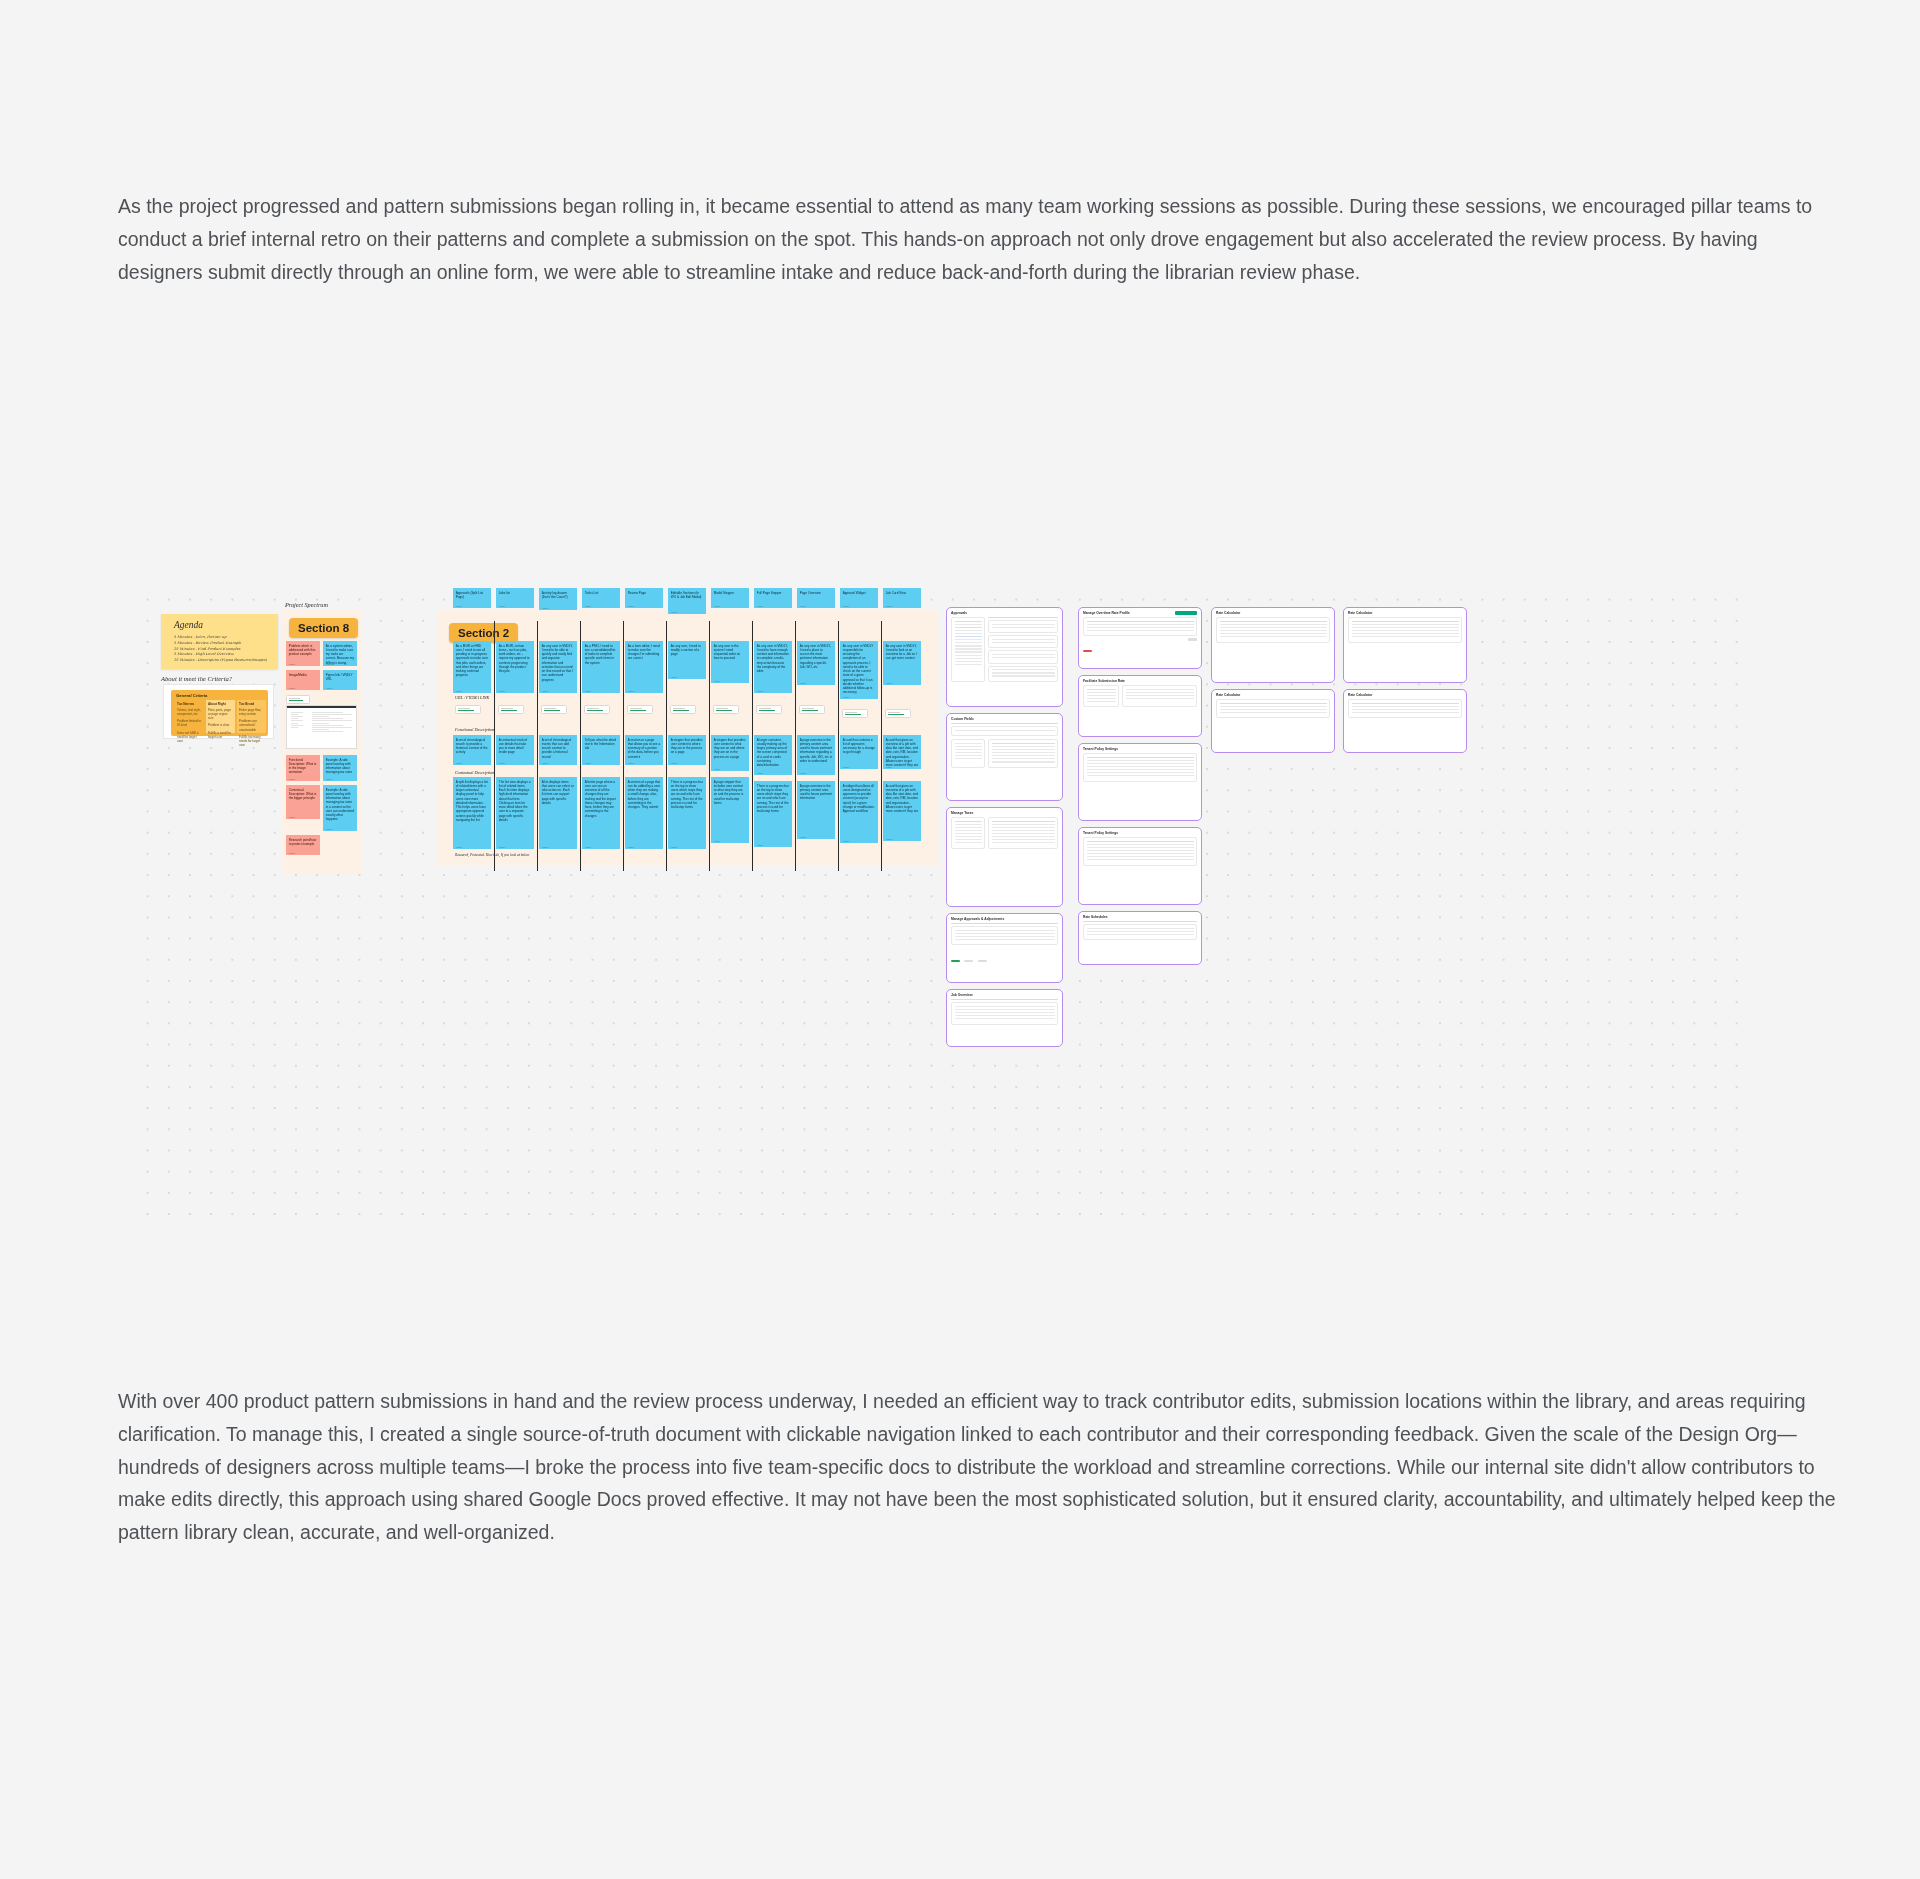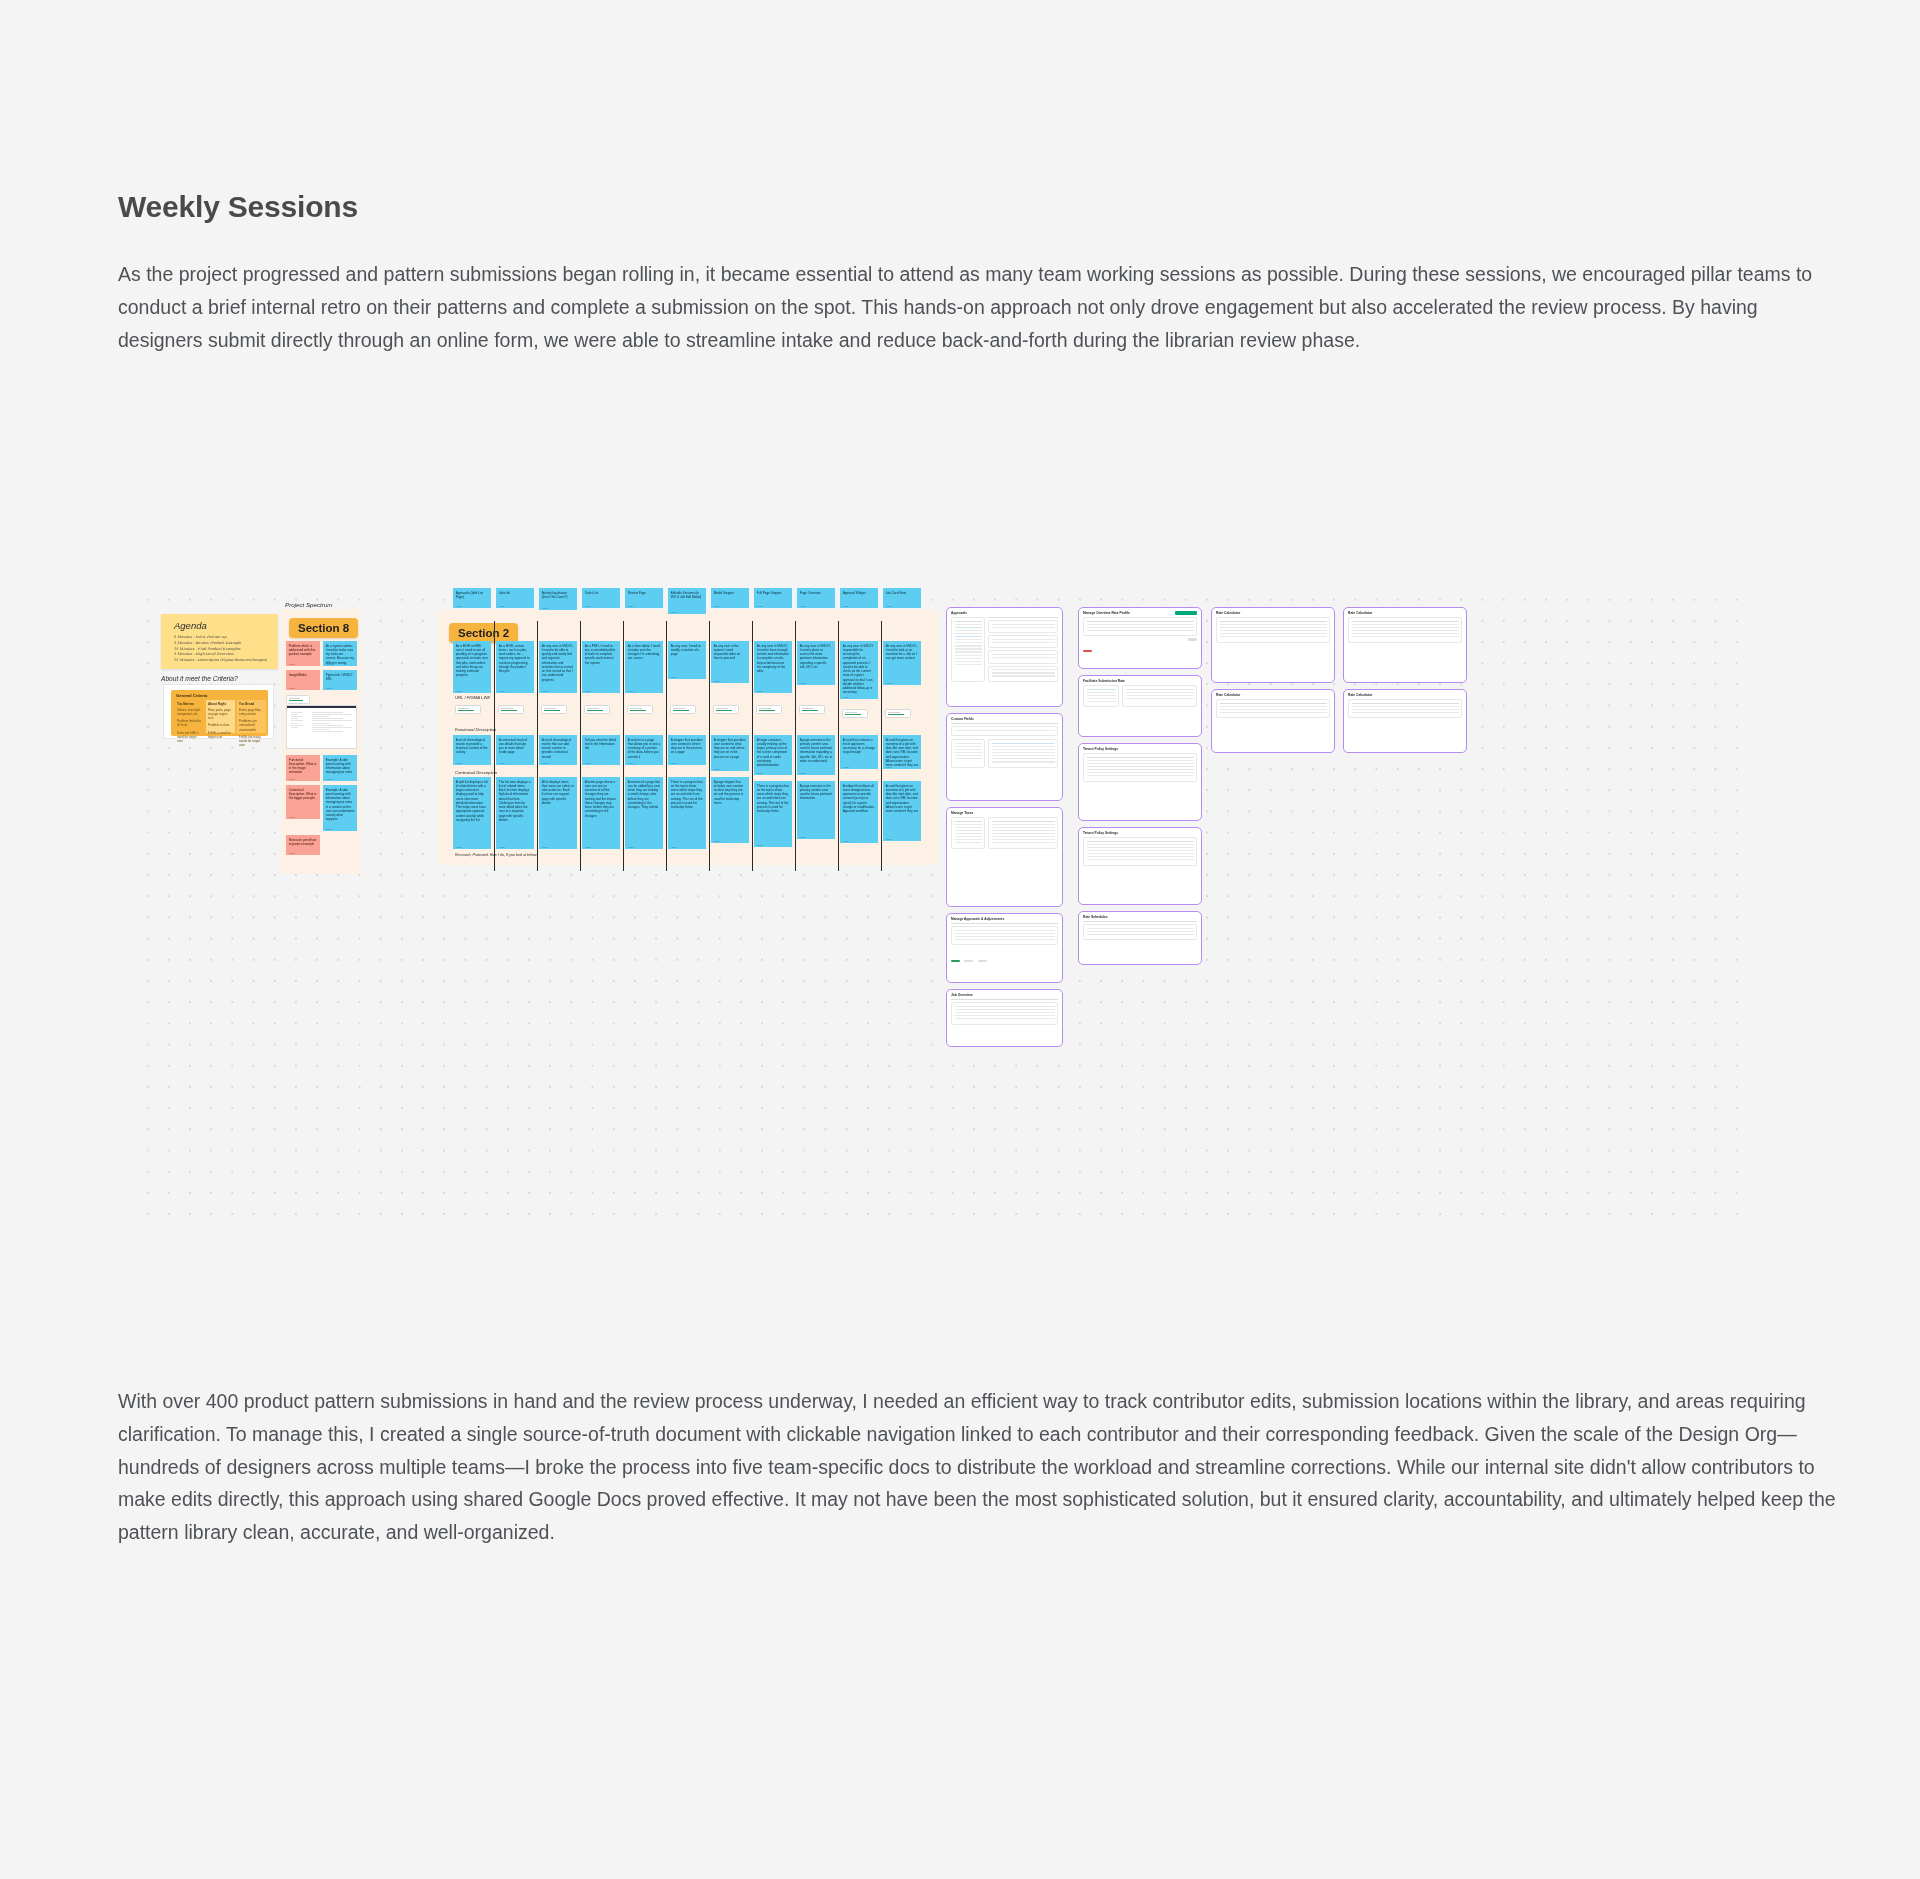--- a/index.html
+++ b/index.html
@@ -34,21 +34,21 @@
     width:1613px; height:647px;
     background:
       radial-gradient(#d8d8d8 1.05px, transparent 1.15px);
     background-size:21.2px 21.2px;
     background-position:4px 4px;
     overflow:hidden;
   }
 
   
   .hand {
-    font-family:Liberation Sans, sans-serif;
+    font-family:Liberation Serif, serif;
     font-style:italic;
     color:#2b2b2b;
     white-space:nowrap;
   }
 
   
   .agenda {
     position:absolute; left:28px; top:29px;
     width:117px; height:55px;
     background:#ffe08a;
@@ -162,21 +162,20 @@
   .mtag { display:inline-block; height:2.6px; width:9px; background:#2a9d5c; border-radius:1px; }
   .mtag.red { background:#e04f4f; }
   .mtag.gray { background:#dddddd; }
 </style>
 </head>
 <body>
 
 <div class="page">
 
   <div class="section" id="weekly">
-    <h2 class="sec-title">Weekly Sessions</h2>
     <p class="sec-body">As the project progressed and pattern submissions began rolling in, it became essential to attend as many team working sessions as possible. During these sessions, we encouraged pillar teams to conduct a brief internal retro on their patterns and complete a submission on the spot. This hands-on approach not only drove engagement but also accelerated the review process. By having designers submit directly through an online form, we were able to streamline intake and reduce back-and-forth during the librarian review phase.</p>
   </div>
 
   <div class="board">
 
     <div class="agenda">
       <div class="agenda-title hand">Agenda</div>
       <div class="agenda-lines">
         <div>5 Minutes - Intro, Partner up</div>
         <div>5 Minutes - Review Product Example</div>

